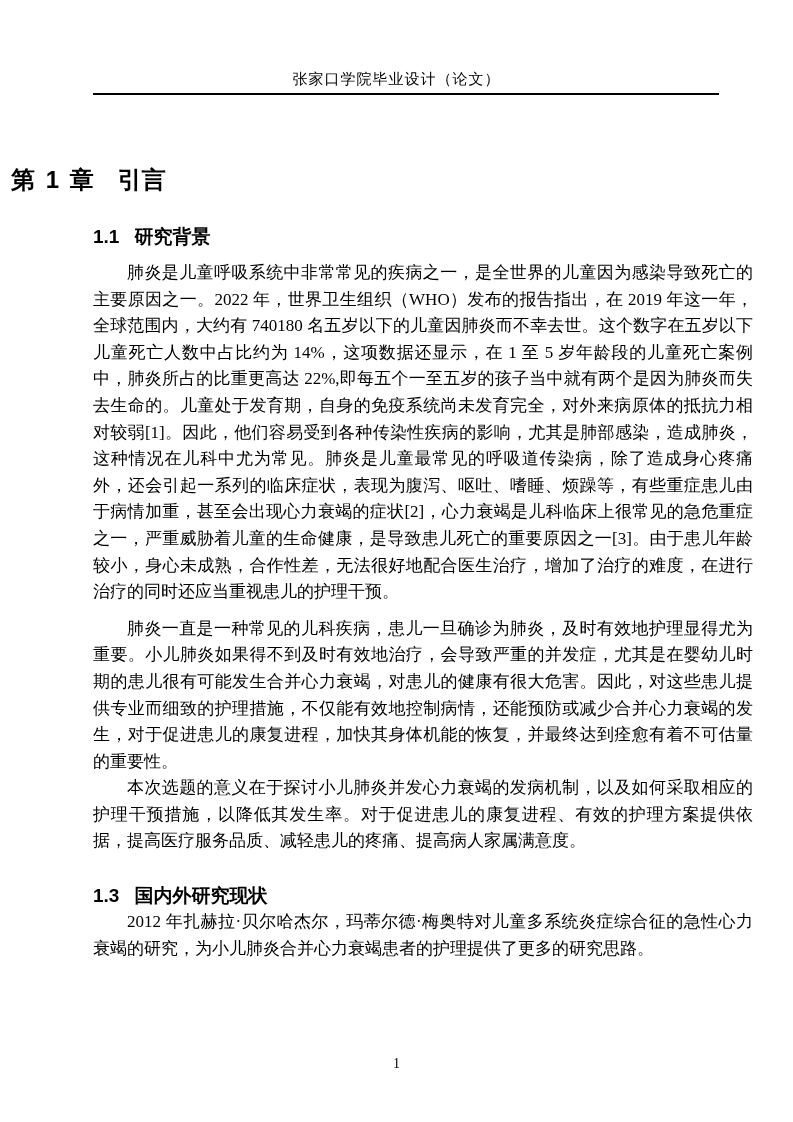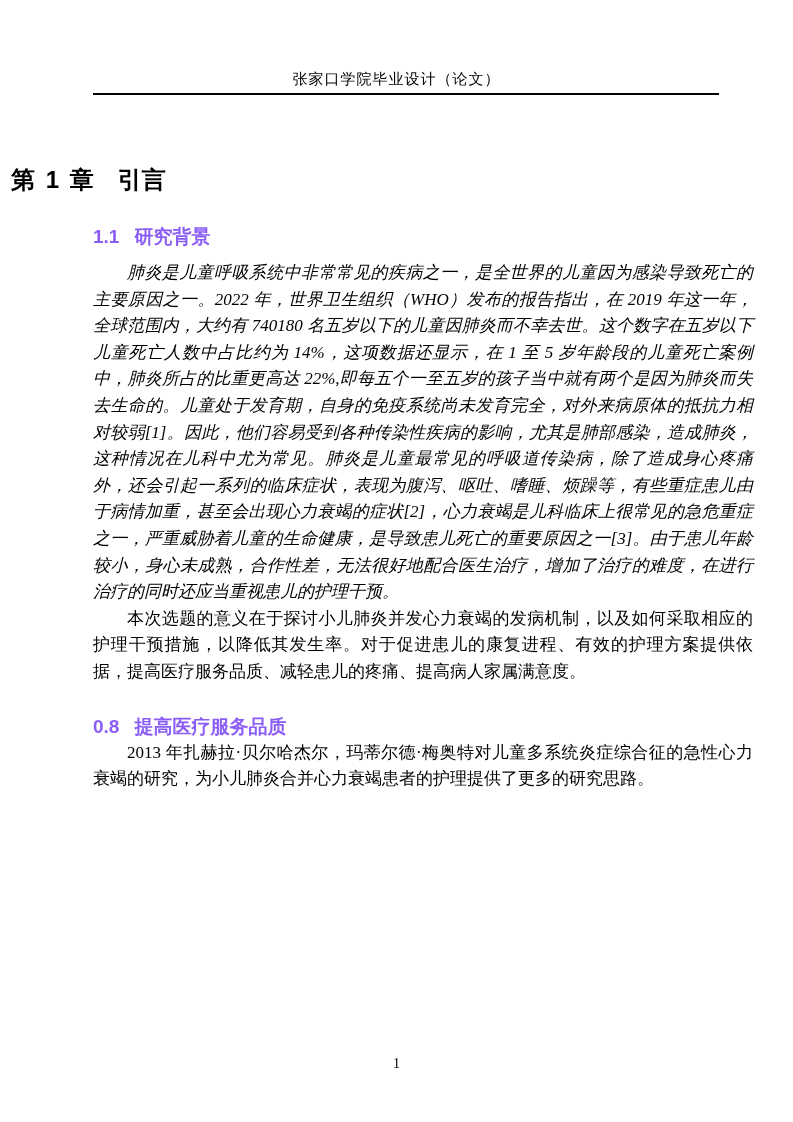--- a/index.html
+++ b/index.html
@@ -48,32 +48,32 @@
     top: 206px;
     left: 93px;
     width: 660px;
   }
   .section-heading {
     margin: 0;
     font-family: "Liberation Sans", "DejaVu Sans", sans-serif;
     font-weight: 700;
     font-size: 19px;
     line-height: 26px;
-    color: #8b5cf6;
+    color: #000000;
   }
   .section-heading .sec-num { margin-right: 15px; }
   .content p {
     margin: 0;
     font-size: 17px;
     line-height: 26.6px;
     text-align: justify;
     text-indent: 2em;
     font-family: "Liberation Serif", "DejaVu Serif", serif;
   }
-  .mt-para { margin-top: 10px !important; font-style: italic; }
+  .mt-para { margin-top: 10px !important; }
   .mt-sec2 { margin-top: 33px; }
   .mt-sec3 { margin-top: 28px; }
   .page-number {
     position: absolute;
     top: 1038px;
     left: 0;
     width: 100%;
     text-align: center;
     font-size: 14px;
   }
@@ -91,24 +91,25 @@
     <span class="chapter-num">第 1 章</span><span>引言</span>
   </div>
 
   <div class="content">
 
     <h2 class="section-heading">
       <span class="sec-num">1.1</span><span>研究背景</span>
     </h2>
     <p class="mt-para">肺炎是儿童呼吸系统中非常常见的疾病之一，是全世界的儿童因为感染导致死亡的主要原因之一。2022 年，世界卫生组织（WHO）发布的报告指出，在 2019 年这一年，全球范围内，大约有 740180 名五岁以下的儿童因肺炎而不幸去世。这个数字在五岁以下儿童死亡人数中占比约为 14%，这项数据还显示，在 1 至 5 岁年龄段的儿童死亡案例中，肺炎所占的比重更高达 22%,即每五个一至五岁的孩子当中就有两个是因为肺炎而失去生命的。儿童处于发育期，自身的免疫系统尚未发育完全，对外来病原体的抵抗力相对较弱[1]。因此，他们容易受到各种传染性疾病的影响，尤其是肺部感染，造成肺炎，这种情况在儿科中尤为常见。肺炎是儿童最常见的呼吸道传染病，除了造成身心疼痛外，还会引起一系列的临床症状，表现为腹泻、呕吐、嗜睡、烦躁等，有些重症患儿由于病情加重，甚至会出现心力衰竭的症状[2]，心力衰竭是儿科临床上很常见的急危重症之一，严重威胁着儿童的生命健康，是导致患儿死亡的重要原因之一[3]。由于患儿年龄较小，身心未成熟，合作性差，无法很好地配合医生治疗，增加了治疗的难度，在进行治疗的同时还应当重视患儿的护理干预。</p>
 
+    <p class="mt-para">肺炎一直是一种常见的儿科疾病，患儿一旦确诊为肺炎，及时有效地护理显得尤为重要。小儿肺炎如果得不到及时有效地治疗，会导致严重的并发症，尤其是在婴幼儿时期的患儿很有可能发生合并心力衰竭，对患儿的健康有很大危害。因此，对这些患儿提供专业而细致的护理措施，不仅能有效地控制病情，还能预防或减少合并心力衰竭的发生，对于促进患儿的康复进程，加快其身体机能的恢复，并最终达到痊愈有着不可估量的重要性。</p>
     <p>本次选题的意义在于探讨小儿肺炎并发心力衰竭的发病机制，以及如何采取相应的护理干预措施，以降低其发生率。对于促进患儿的康复进程、有效的护理方案提供依据，提高医疗服务品质、减轻患儿的疼痛、提高病人家属满意度。</p>
 
     <h2 class="section-heading mt-sec3">
-      <span class="sec-num">0.8</span><span>提高医疗服务品质</span>
+      <span class="sec-num">1.3</span><span>国内外研究现状</span>
     </h2>
-    <p>2013 年扎赫拉·贝尔哈杰尔，玛蒂尔德·梅奥特对儿童多系统炎症综合征的急性心力衰竭的研究，为小儿肺炎合并心力衰竭患者的护理提供了更多的研究思路。</p>
+    <p>2012 年扎赫拉·贝尔哈杰尔，玛蒂尔德·梅奥特对儿童多系统炎症综合征的急性心力衰竭的研究，为小儿肺炎合并心力衰竭患者的护理提供了更多的研究思路。</p>
 
   </div>
 
   <div class="page-number">1</div>
 
 </div>
 
 </body></html>

